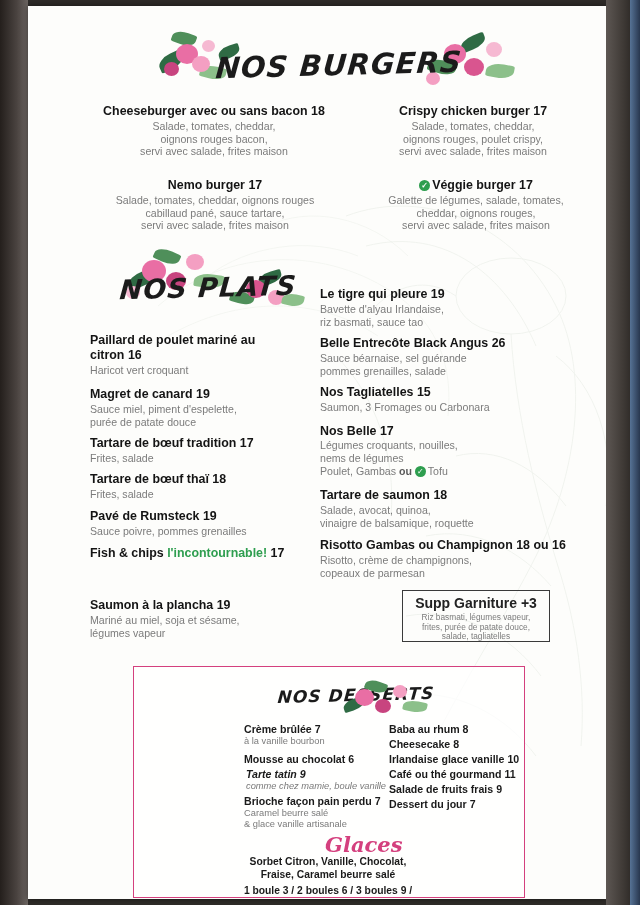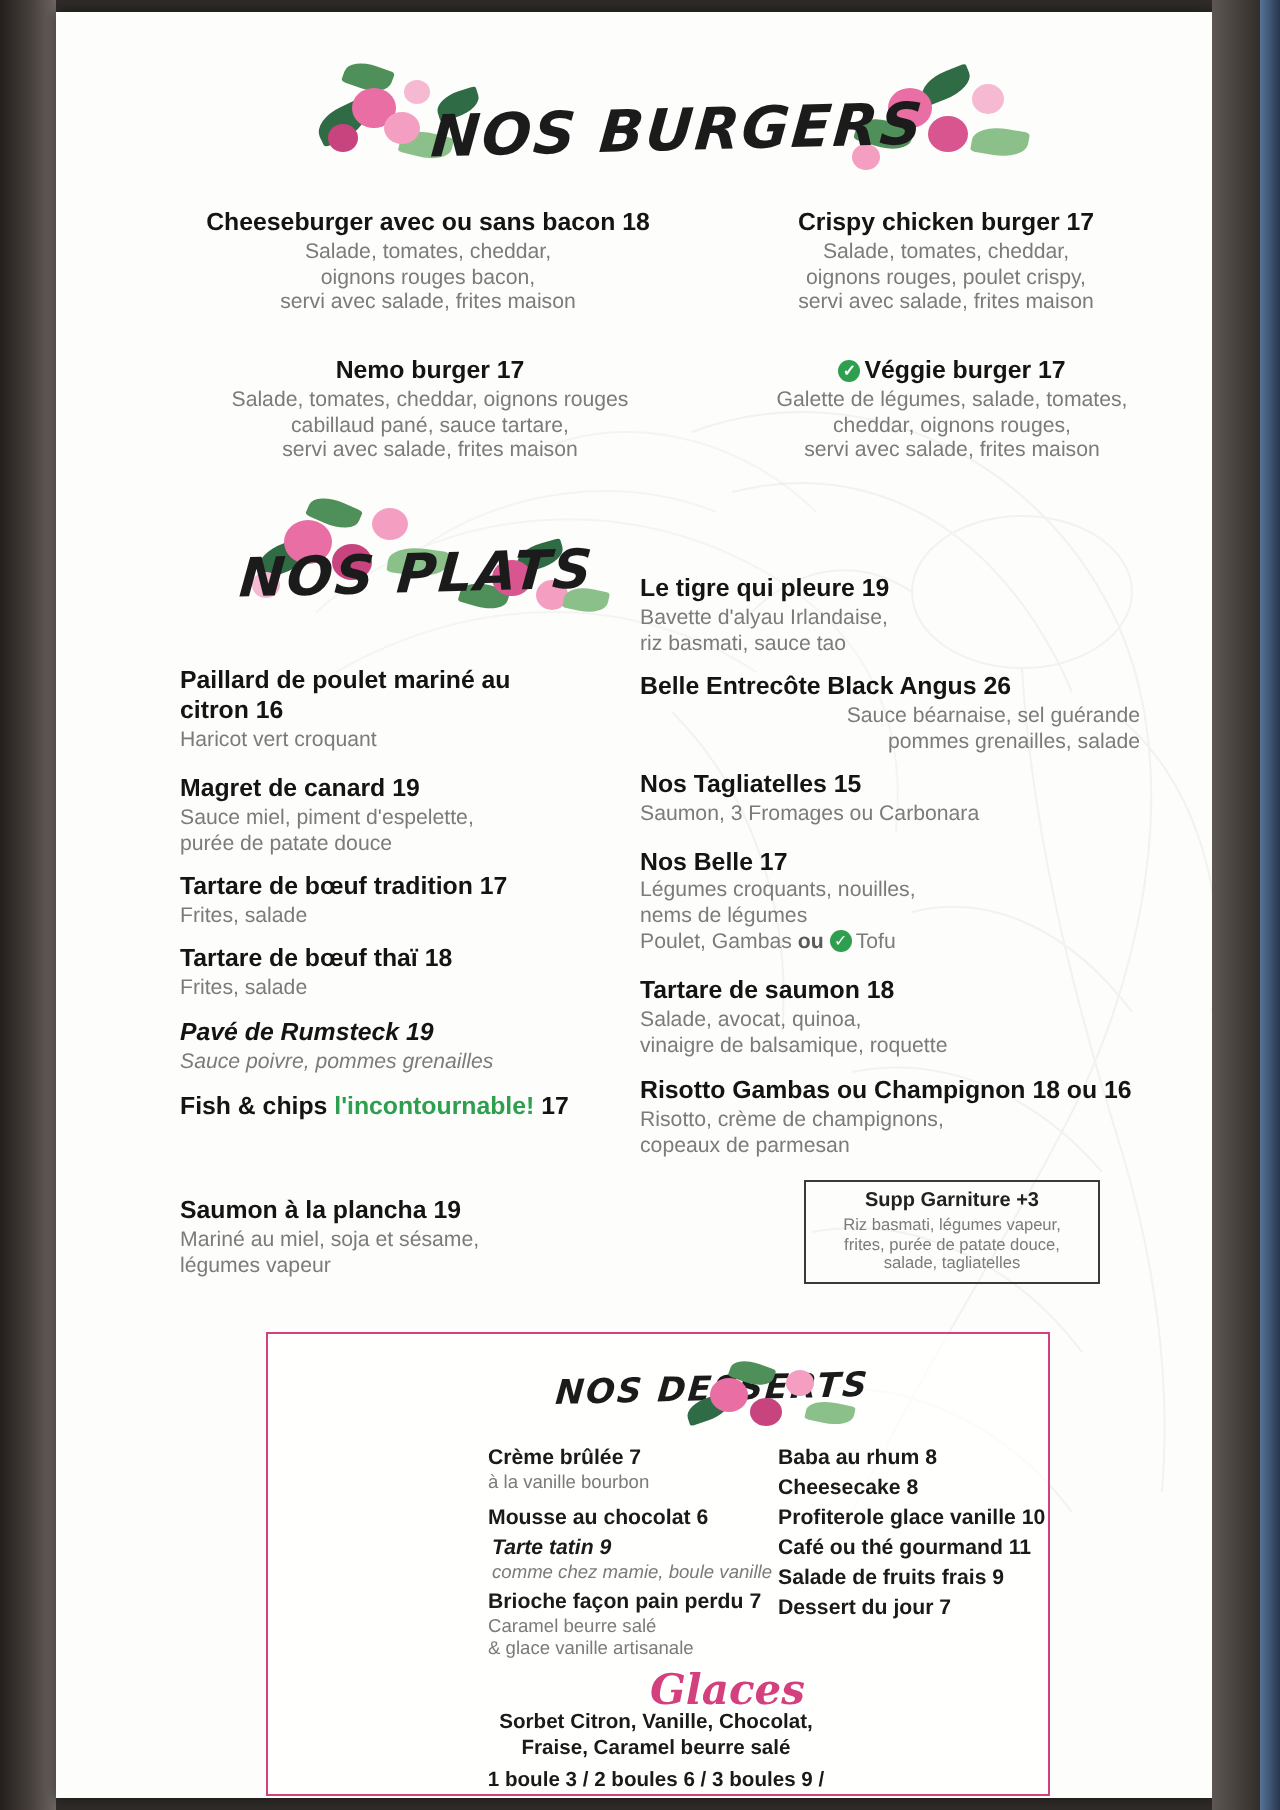--- a/index.html
+++ b/index.html
@@ -89,21 +89,21 @@
     text-align:center;vertical-align:1px;margin-right:2px;
   }
   .bold-inline{font-weight:bold;color:#5b5b5b;}
 
   
   .supp-box{
     position:absolute;left:374px;top:584px;width:146px;height:50px;
     border:1px solid #3a3a3a;
     text-align:center;
   }
-  .supp-box .t{font-size:10px;font-weight:bold;color:#222;margin-top:4px;}
+  .supp-box .t{font-size:14px;font-weight:bold;color:#222;margin-top:4px;}
   .supp-box .d{font-size:8.3px;color:#7b7b7b;line-height:9.6px;margin-top:2px;}
 
   
   .dessert-box{
     position:absolute;left:105px;top:660px;width:390px;height:230px;
     border:1.4px solid #d4407e;
     background:rgba(255,255,255,.72);
   }
   .d-item{position:absolute;text-align:left;}
   .d-item .nm{font-size:10.6px;font-weight:bold;color:#1a1a1a;line-height:13px;}
@@ -239,21 +239,21 @@
       <span class="price">17</span></div>
     <div class="desc" style="white-space:pre-line;">Frites, salade</div>
   </div>
 
   <div class="item" style="left:62px;top:466px;width:230px;">
     <div class="nm"><span>Tartare de bœuf thaï</span>
       <span class="price">18</span></div>
     <div class="desc" style="white-space:pre-line;">Frites, salade</div>
   </div>
 
-  <div class="item" style="left:62px;top:503px;width:240px;font-style:italic;">
+  <div class="item" style="left:62px;top:503px;width:240px;">
     <div class="nm"><span>Pavé de Rumsteck</span>
       <span class="price">19</span></div>
     <div class="desc" style="white-space:pre-line;">Sauce poivre, pommes grenailles</div>
   </div>
 
   <div class="item" style="left:62px;top:540px;width:240px;">
     <div class="nm"><span>Fish &amp; chips</span>
       <span class="highlight">l'incontournable!</span>
       <span class="price">17</span></div>
   </div>
@@ -268,21 +268,21 @@
   <div class="item" style="left:292px;top:281px;width:240px;">
     <div class="nm"><span>Le tigre qui pleure</span>
       <span class="price">19</span></div>
     <div class="desc" style="white-space:pre-line;">Bavette d'alyau Irlandaise,
 riz basmati, sauce tao</div>
   </div>
 
   <div class="item" style="left:292px;top:330px;width:250px;">
     <div class="nm"><span>Belle Entrecôte Black Angus</span>
       <span class="price">26</span></div>
-    <div class="desc" style="white-space:pre-line;text-align:right;">Sauce béarnaise, sel guérande
+    <div class="desc" style="white-space:pre-line;">Sauce béarnaise, sel guérande
 pommes grenailles, salade</div>
   </div>
 
   <div class="item" style="left:292px;top:379px;width:250px;">
     <div class="nm"><span>Nos Tagliatelles</span>
       <span class="price">15</span></div>
     <div class="desc">Saumon, 3 Fromages ou Carbonara</div>
   </div>
 
   <div class="item" style="left:292px;top:418px;width:250px;">
@@ -348,21 +348,21 @@
 
     <div class="d-item" style="left:255px;top:56px;width:180px;">
       <div class="nm"><span>Baba au rhum</span>
         <span>8</span></div>
     </div>
     <div class="d-item" style="left:255px;top:71px;width:180px;">
       <div class="nm"><span>Cheesecake</span>
         <span>8</span></div>
     </div>
     <div class="d-item" style="left:255px;top:86px;width:180px;">
-      <div class="nm"><span>Profiterole</span>
+      <div class="nm"><span>Irlandaise</span>
         <span>glace vanille</span>
         <span>10</span></div>
     </div>
     <div class="d-item" style="left:255px;top:101px;width:180px;">
       <div class="nm"><span>Café ou thé gourmand</span>
         <span>11</span></div>
     </div>
     <div class="d-item" style="left:255px;top:116px;width:180px;">
       <div class="nm"><span>Salade de fruits frais</span>
         <span>9</span></div>

